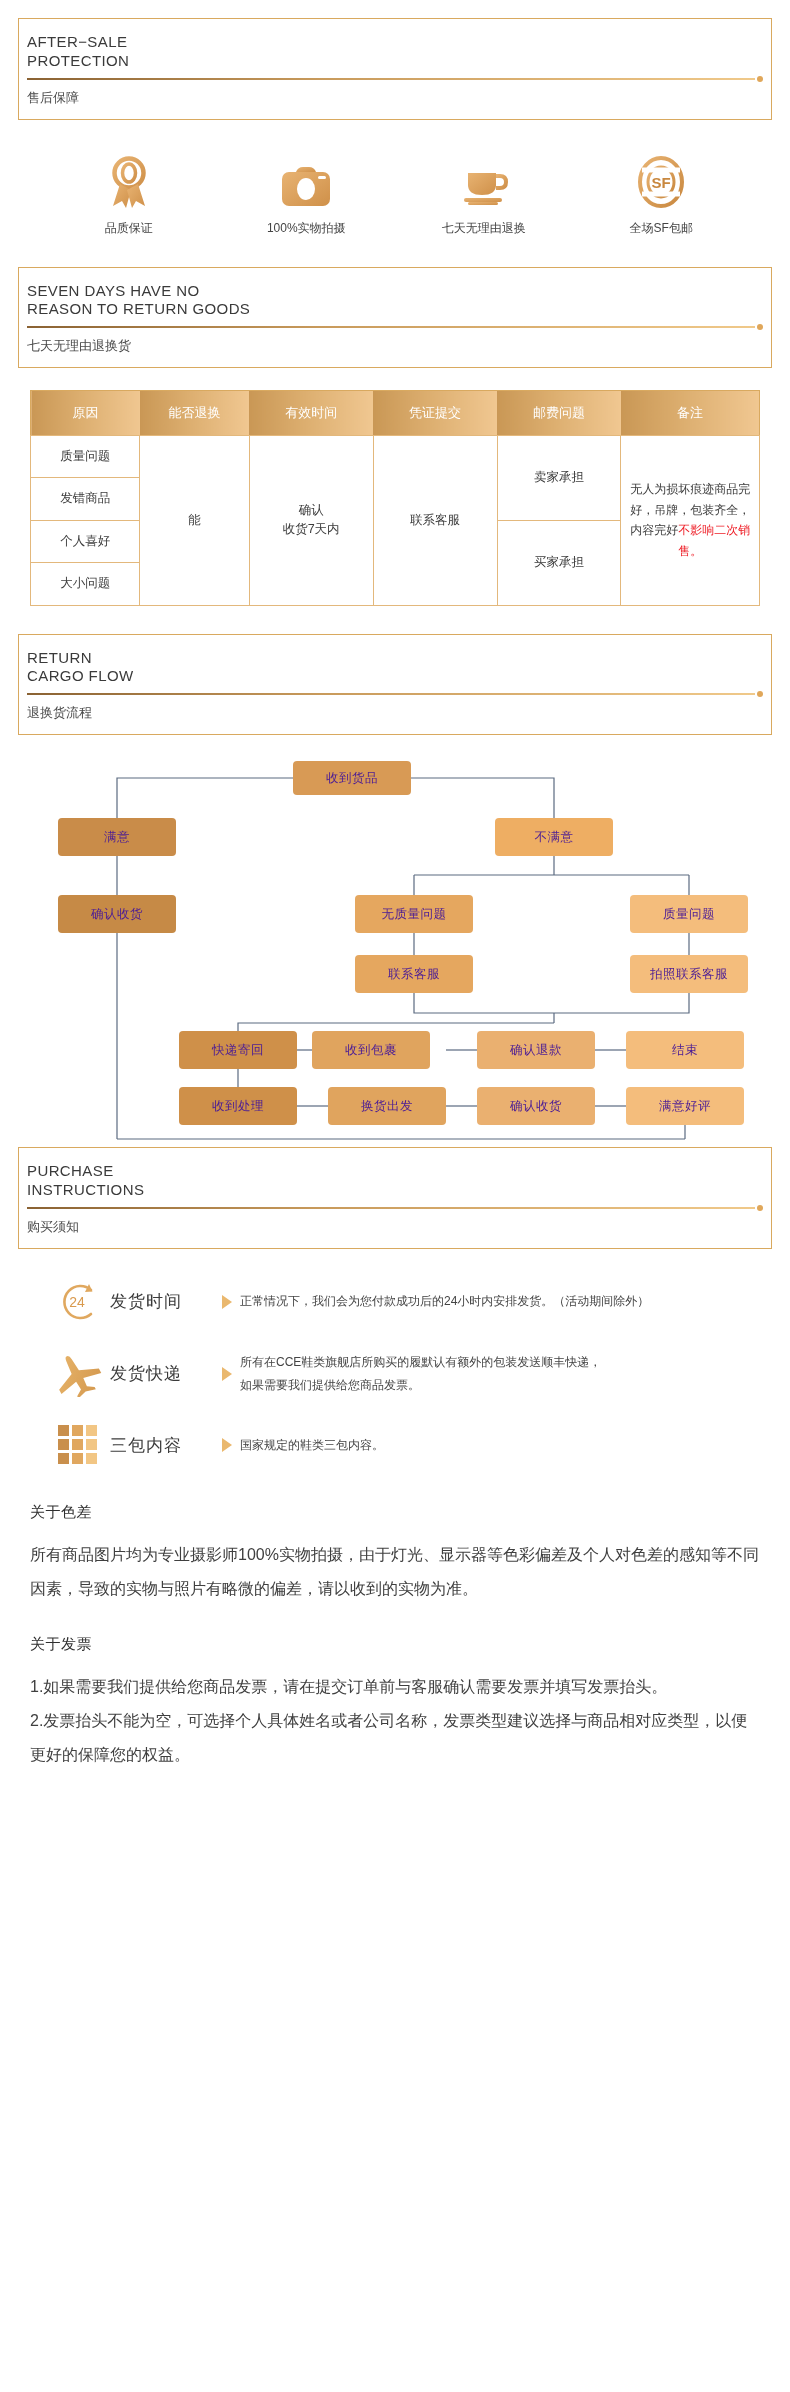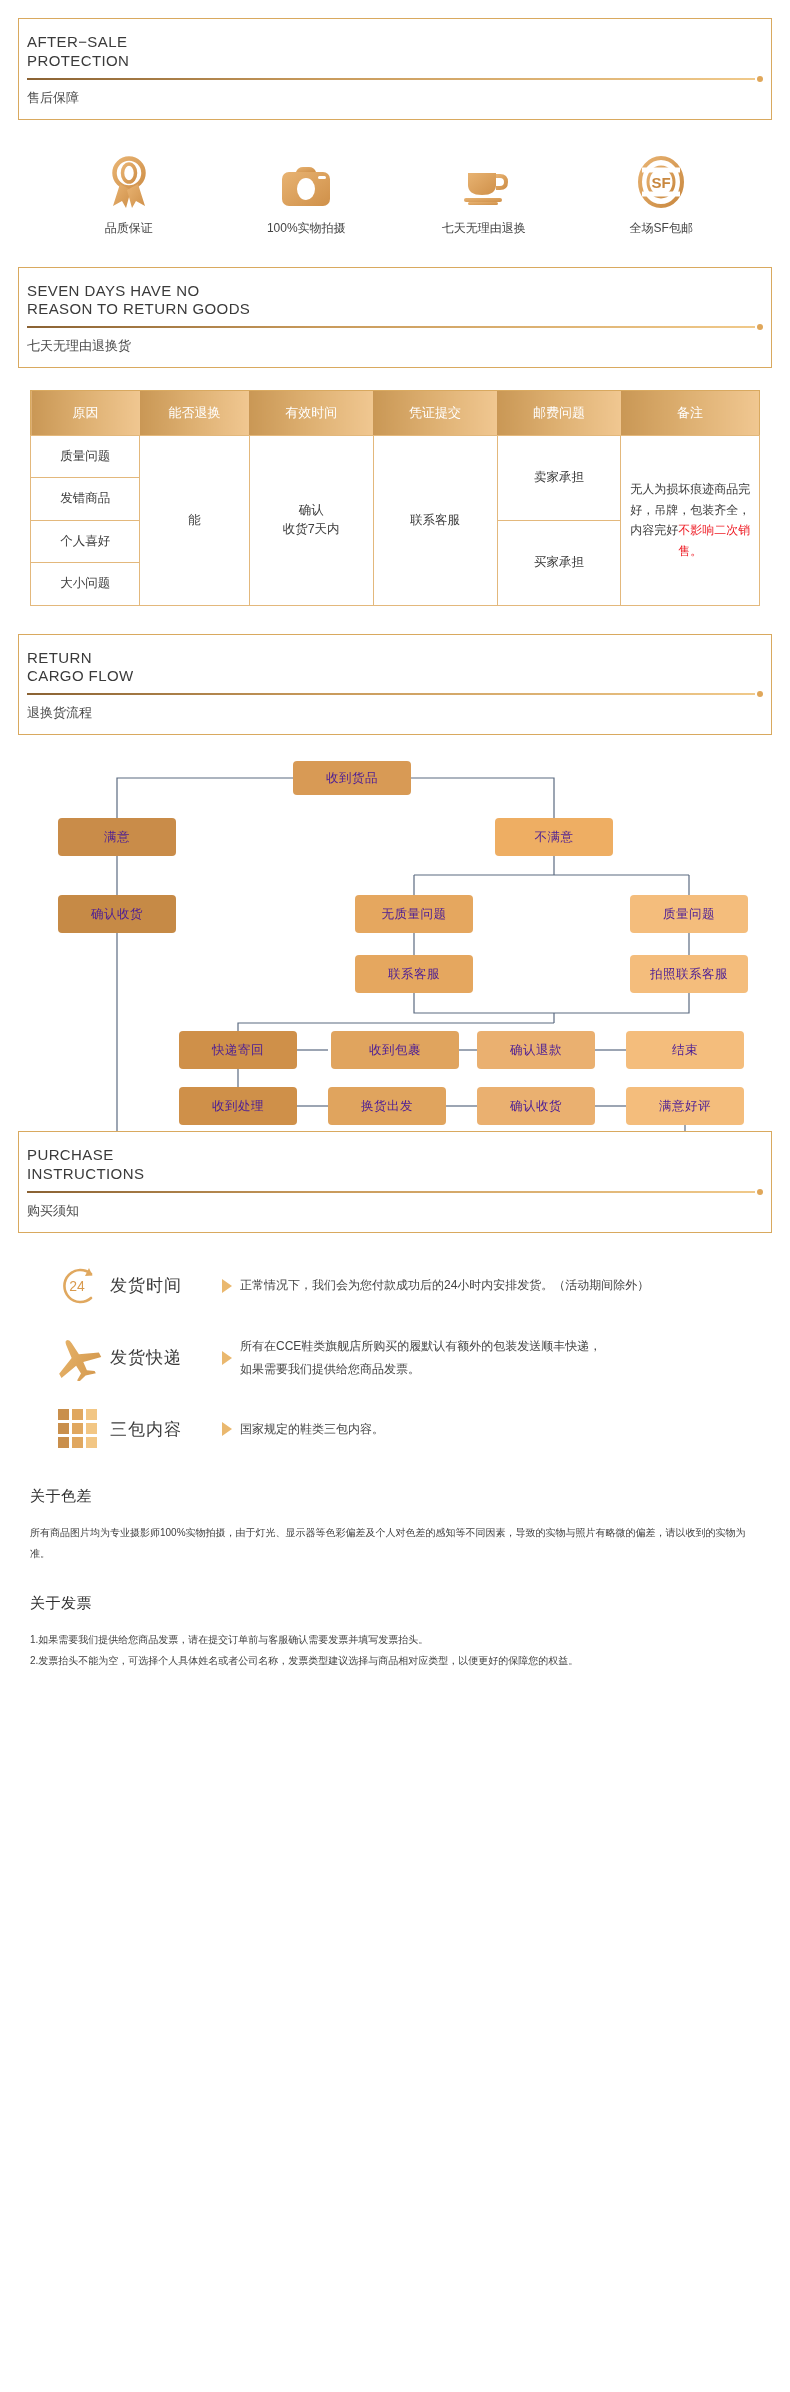--- a/index.html
+++ b/index.html
@@ -107,21 +107,21 @@
   .inforow { display: flex; align-items: center; margin-bottom: 26px; }
   .inforow .ico { width: 64px; flex: 0 0 64px; display: flex; align-items: center; justify-content: center; }
   .inforow .title { font-size: 17px; color: #3a3a3a; width: 104px; flex: 0 0 104px; letter-spacing: 1px; }
   .inforow .tri { width: 26px; flex: 0 0 26px; display: flex; align-items: center; justify-content: center; }
   .inforow .body { font-size: 12px; color: #444; line-height: 1.95; }
 
   
   .articles { margin: 36px 30px 0 30px; }
   .article { margin-bottom: 30px; }
   .article h3 { font-size: 15px; font-weight: 400; color: #2f2f2f; margin-bottom: 16px; letter-spacing: .5px; }
-  .article p { font-size: 10px; color: #3f3f3f; line-height: 2.1; }
+  .article p { font-size: 16px; color: #3f3f3f; line-height: 2.1; }
 </style>
 </head>
 <body>
 
 <div class="page">
 
   <div class="banner">
     <div class="en">AFTER−SALE
 PROTECTION</div>
     <div class="rule"></div>
@@ -311,30 +311,30 @@
     </svg>
   <div class="node" style="left: 293px; top: 0px; width: 118px; height: 34px; background: rgb(216, 154, 85);">收到货品</div>
       <div class="node" style="left: 58px; top: 57px; width: 118px; height: 38px; background: rgb(201, 140, 73);">满意</div>
       <div class="node" style="left: 495px; top: 57px; width: 118px; height: 38px; background: rgb(238, 174, 99);">不满意</div>
       <div class="node" style="left: 58px; top: 134px; width: 118px; height: 38px; background: rgb(198, 138, 70);">确认收货</div>
       <div class="node" style="left: 355px; top: 134px; width: 118px; height: 38px; background: rgb(229, 167, 95);">无质量问题</div>
       <div class="node" style="left: 630px; top: 134px; width: 118px; height: 38px; background: rgb(244, 189, 124);">质量问题</div>
       <div class="node" style="left: 355px; top: 194px; width: 118px; height: 38px; background: rgb(229, 167, 95);">联系客服</div>
       <div class="node" style="left: 630px; top: 194px; width: 118px; height: 38px; background: rgb(244, 189, 124);">拍照联系客服</div>
       <div class="node" style="left: 179px; top: 270px; width: 118px; height: 38px; background: rgb(207, 144, 73);">快递寄回</div>
-      <div class="node" style="left: 331px; top: 270px; width: 128px; height: 38px; background: rgb(224, 164, 94);">收到包裹</div>
+      <div class="node" style="left: 312px; top: 270px; width: 118px; height: 38px; background: rgb(224, 164, 94);">收到包裹</div>
       <div class="node" style="left: 477px; top: 270px; width: 118px; height: 38px; background: rgb(234, 176, 112);">确认退款</div>
       <div class="node" style="left: 626px; top: 270px; width: 118px; height: 38px; background: rgb(244, 189, 124);">结束</div>
       <div class="node" style="left: 179px; top: 326px; width: 118px; height: 38px; background: rgb(207, 144, 73);">收到处理</div>
       <div class="node" style="left: 328px; top: 326px; width: 118px; height: 38px; background: rgb(224, 164, 94);">换货出发</div>
       <div class="node" style="left: 477px; top: 326px; width: 118px; height: 38px; background: rgb(234, 176, 112);">确认收货</div>
       <div class="node" style="left: 626px; top: 326px; width: 118px; height: 38px; background: rgb(244, 189, 124);">满意好评</div>
     </div>
 
-  <div class="banner" style="margin-top:10px">
+  <div class="banner" style="margin-top:26px">
     <div class="en">PURCHASE
 INSTRUCTIONS</div>
     <div class="rule"></div>
     <div class="cn">购买须知</div>
   </div>
 
   <div class="inforows">
 
     <div class="inforow">
       <div class="ico">

